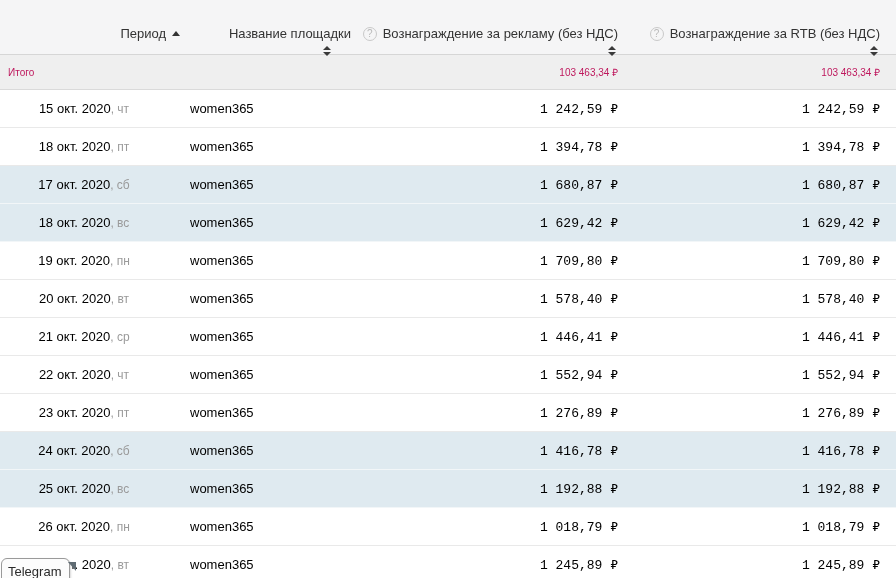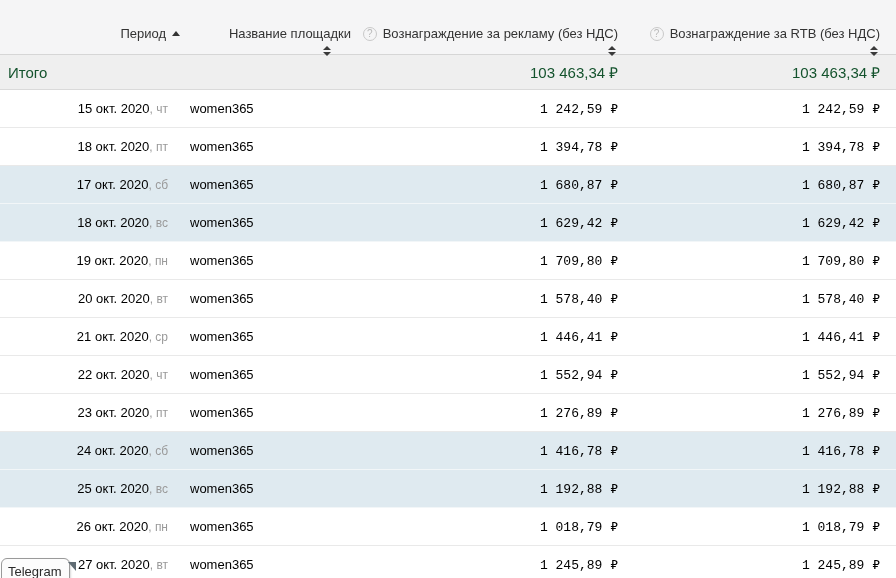--- a/index.html
+++ b/index.html
@@ -58,36 +58,36 @@
     border-left: 4px solid transparent; border-right: 4px solid transparent;
     border-top: 4px solid #3a3a3a;
   }
 
   
   .total-row {
     height: 35px;
     background: #efefef;
     border-bottom: 1px solid #dadada;
     align-items: center;
-    font-size: 15px; color: #14532d;
+    font-size: 10px; color: #be185d;
   }
   .t-label { padding-left: 8px; }
   .t-money { text-align: right; }
   .t-rtb { padding-right: 16px; }
 
   
   .row {
     height: 38px;
     border-bottom: 1px solid #e9e9e9;
     align-items: center;
     font-size: 13px; color: #000;
     background: #fff;
   }
   .row.weekend { background: #dfeaf0; border-bottom-color: #f2f6f8; }
-  .c-period { text-align: right; padding-right: 22px; white-space: nowrap; }
+  .c-period { text-align: center; padding-right: 22px; white-space: nowrap; }
   .weekday { color: #9a9a9a; font-size: 12px; }
   .weekday::before { content: ", "; }
   .c-platform { text-align: left; }
   .c-money { text-align: right; font-family: Liberation Mono, monospace; }
   .c-rtb { padding-right: 16px; }
 
   
   .telegram-badge {
     position: absolute; left: 1px; top: 558px;
     height: 26px; box-sizing: border-box;

